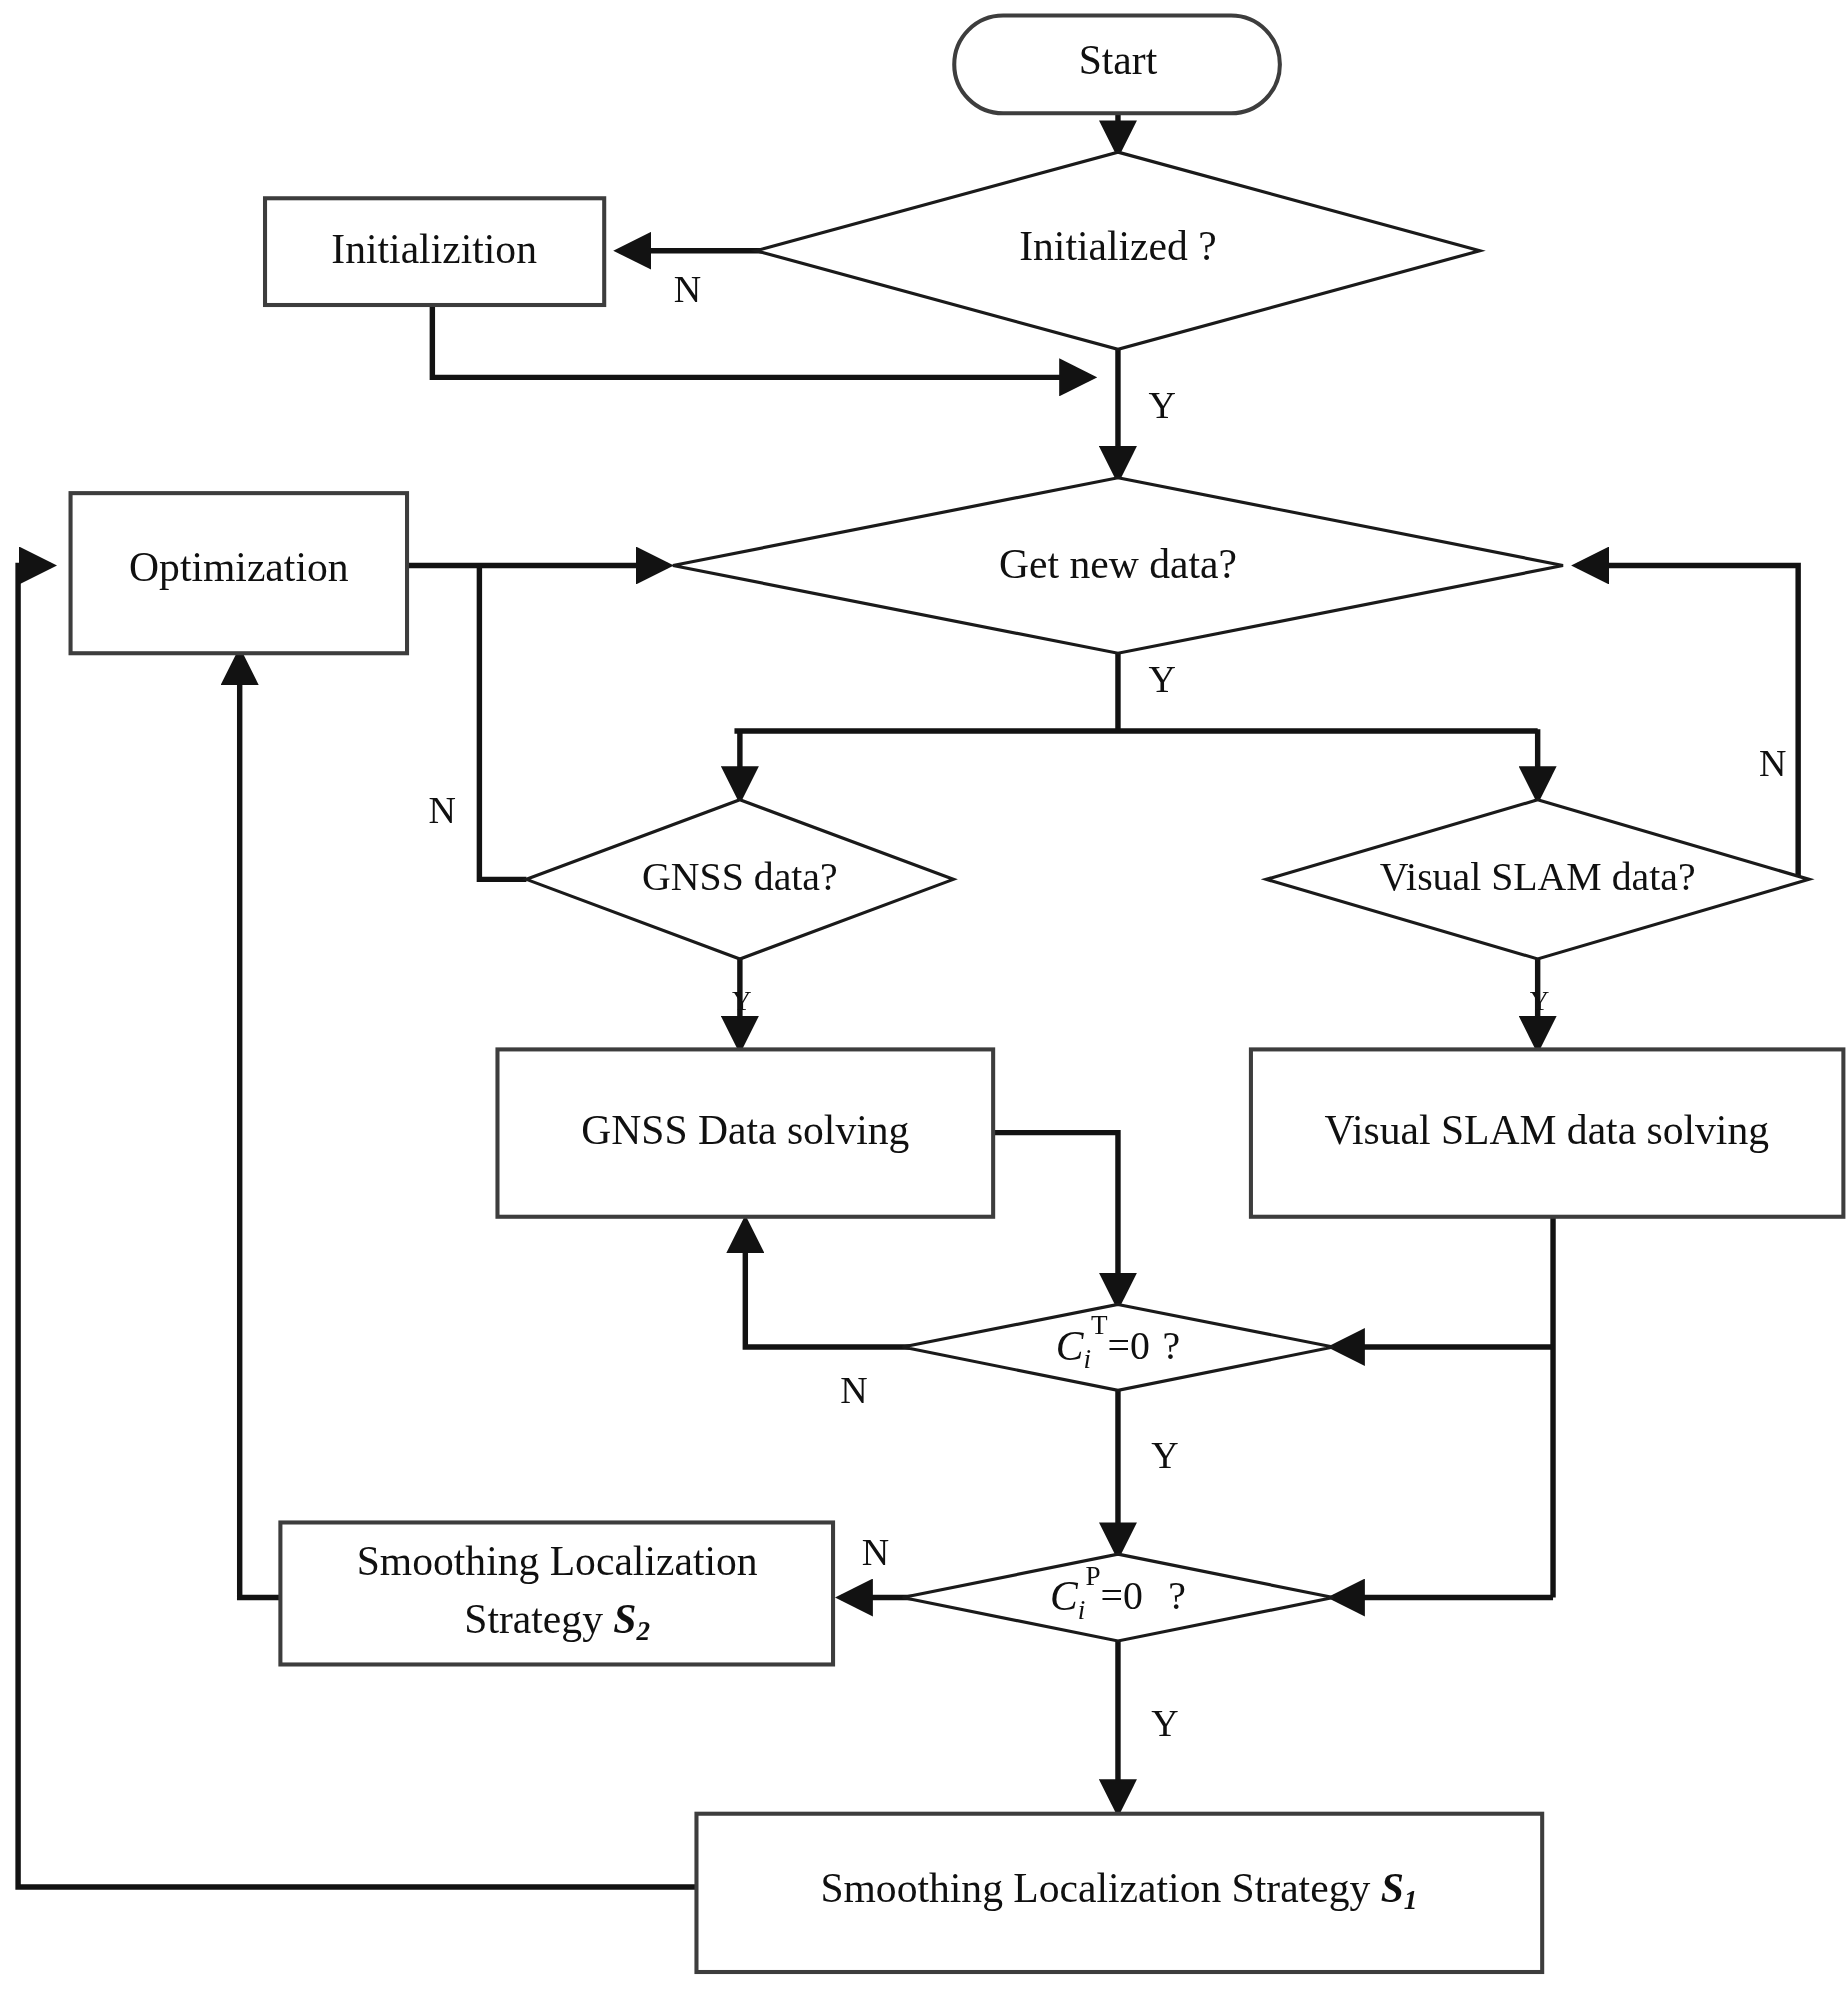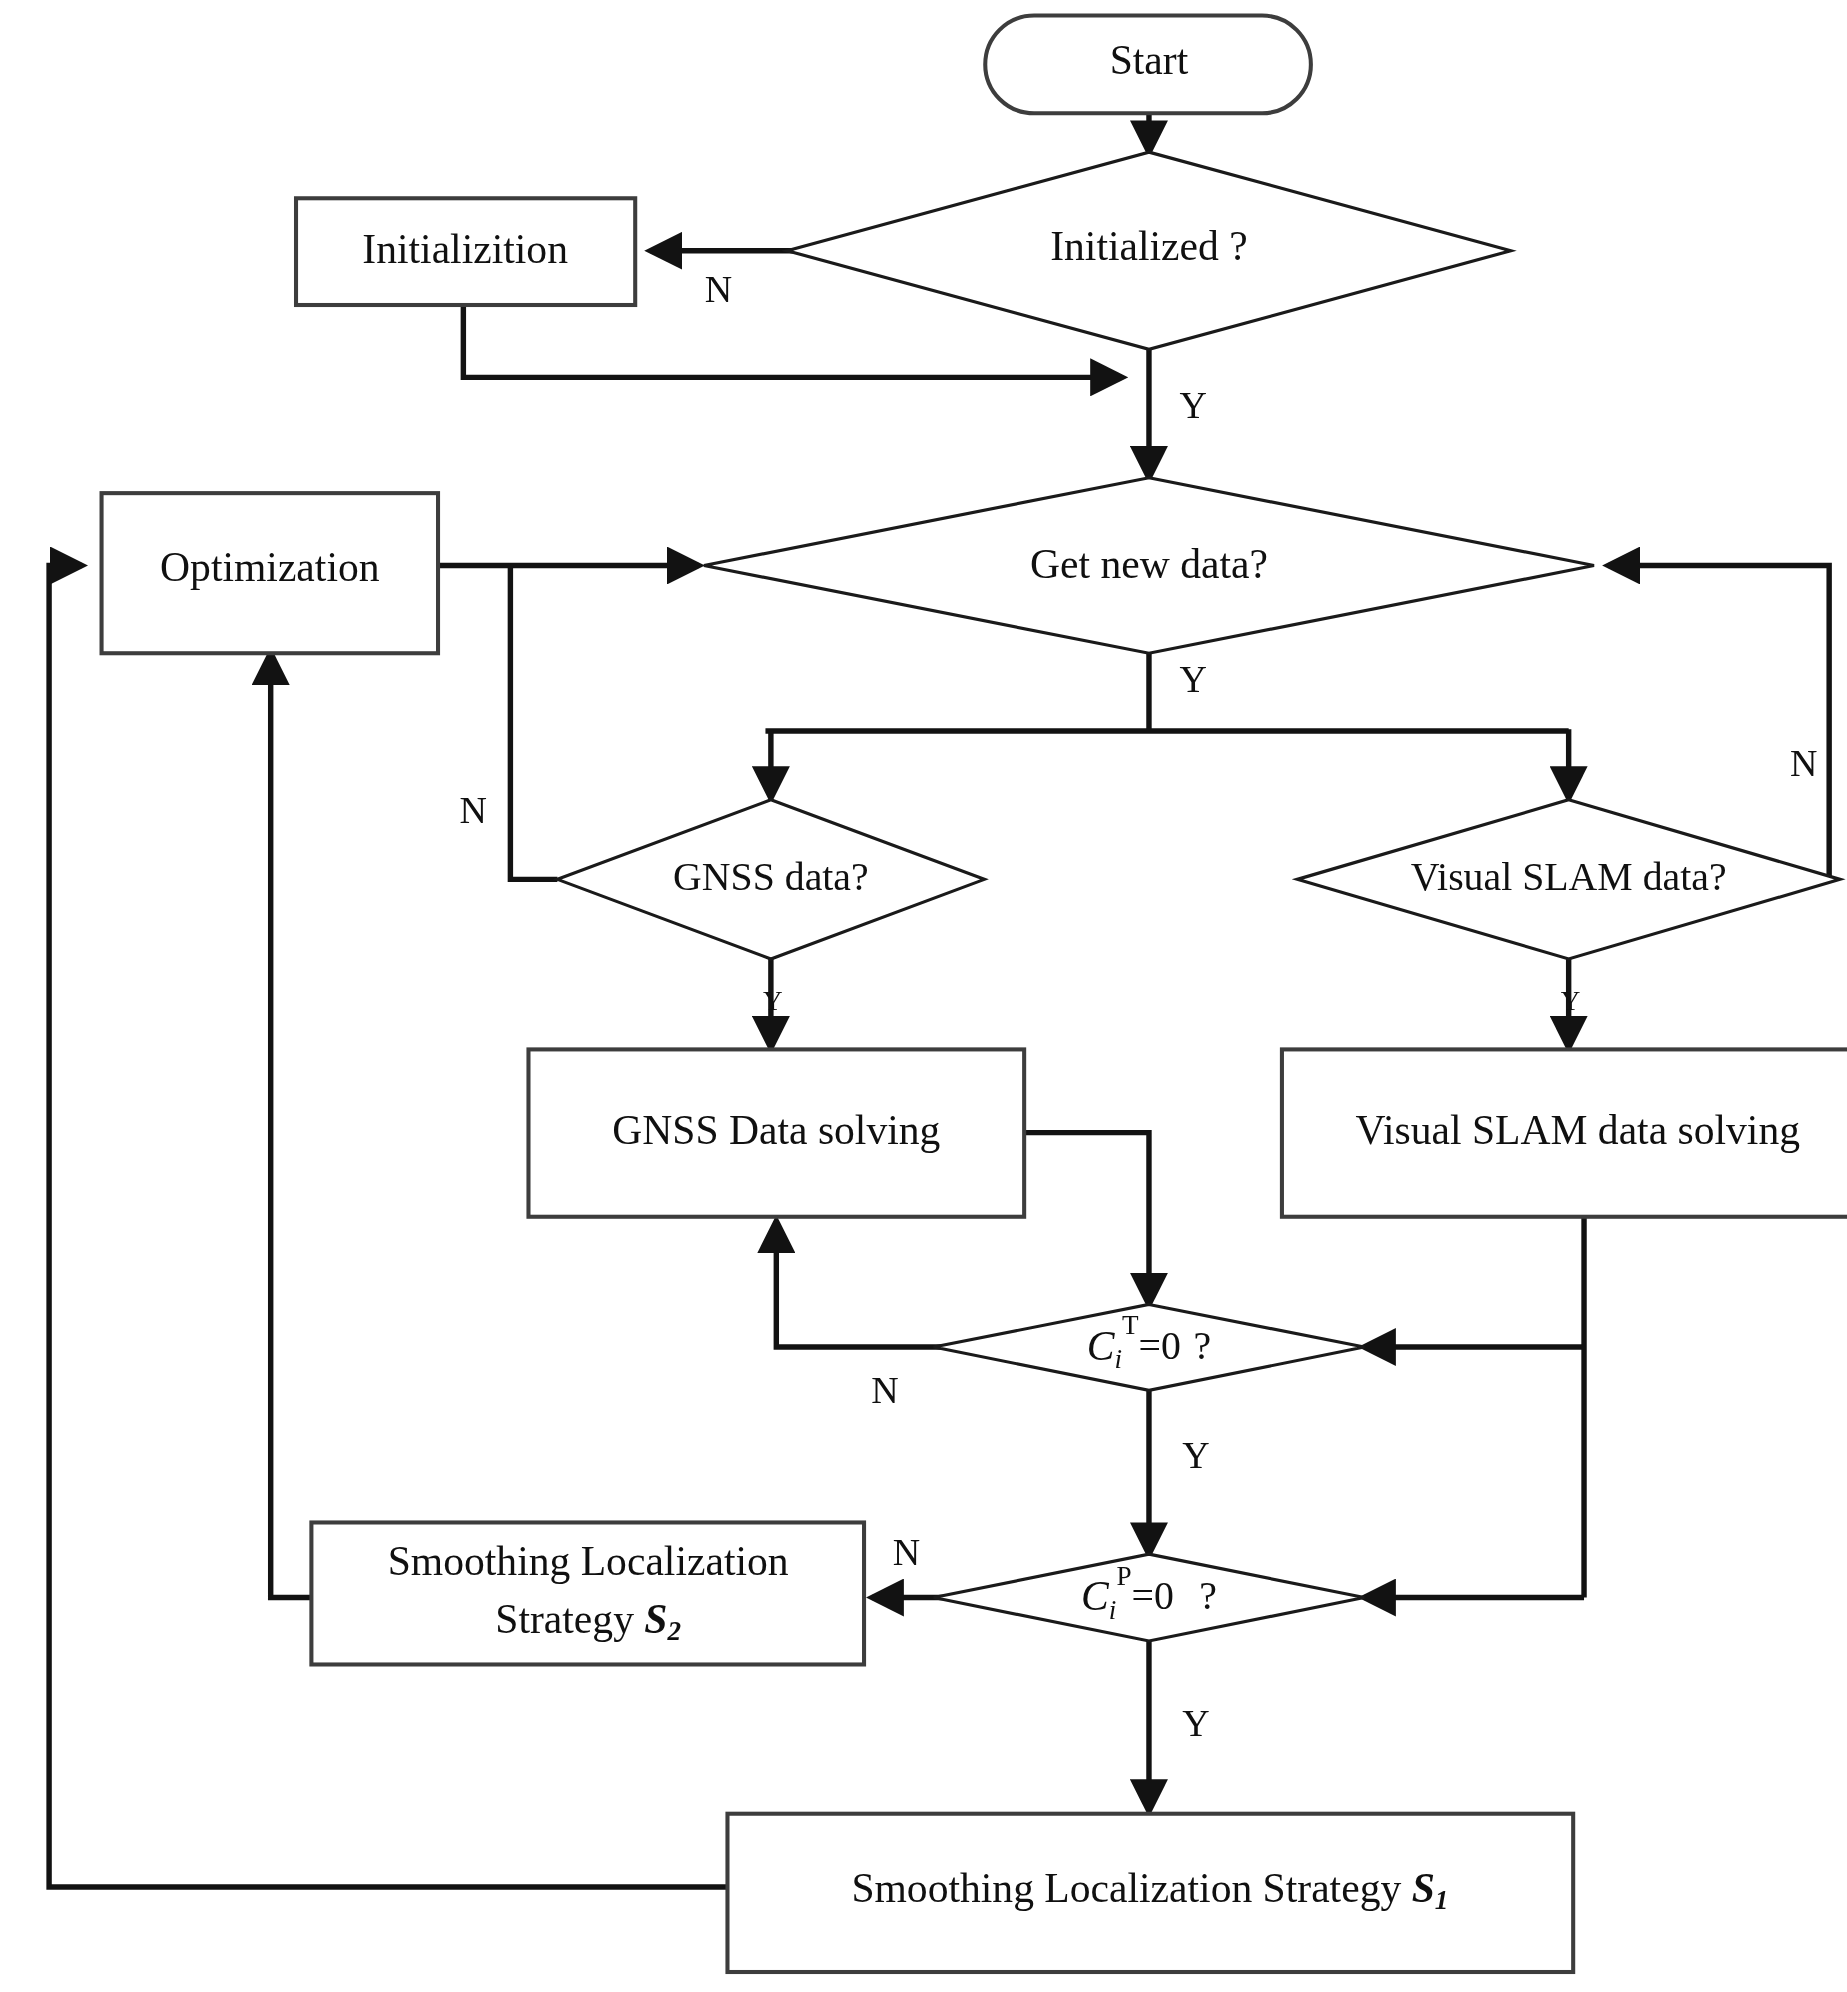--- a/index.html
+++ b/index.html
@@ -6,21 +6,20 @@
     margin: 0;
     padding: 0;
     background: #ffffff;
   }
   #root {
     position: relative;
     width: 1527px;
     height: 1993px;
     background: #ffffff;
     font-family: "Liberation Serif", "DejaVu Serif", serif;
-    margin-left: 31px;
   }
   svg.flow {
     position: absolute;
     top: 0;
     left: 0;
     width: 1847px;
     height: 1993px;
     overflow: visible;
   }
   .shape-stroke-thin { stroke: #1a1a1a; stroke-width: 3.5; fill: #ffffff; }

